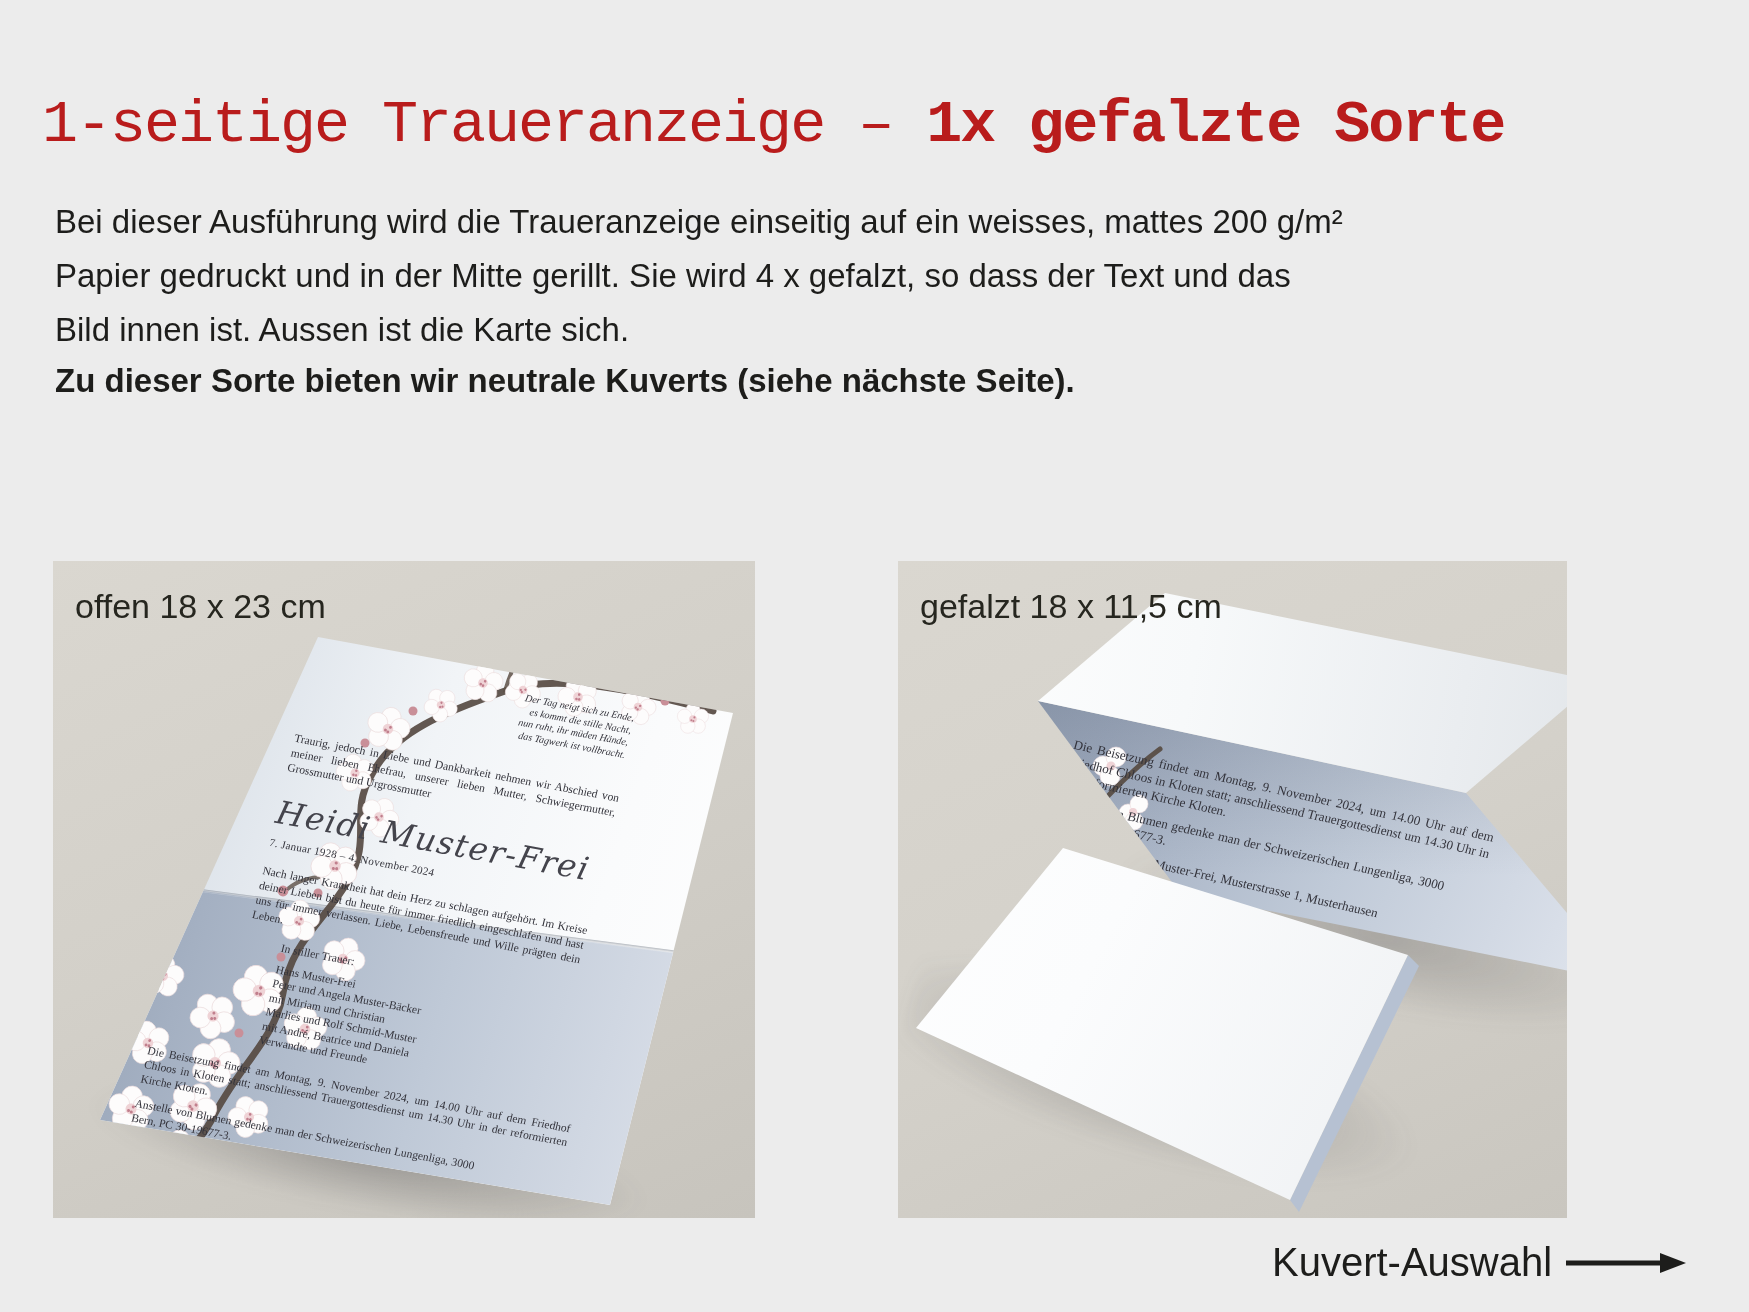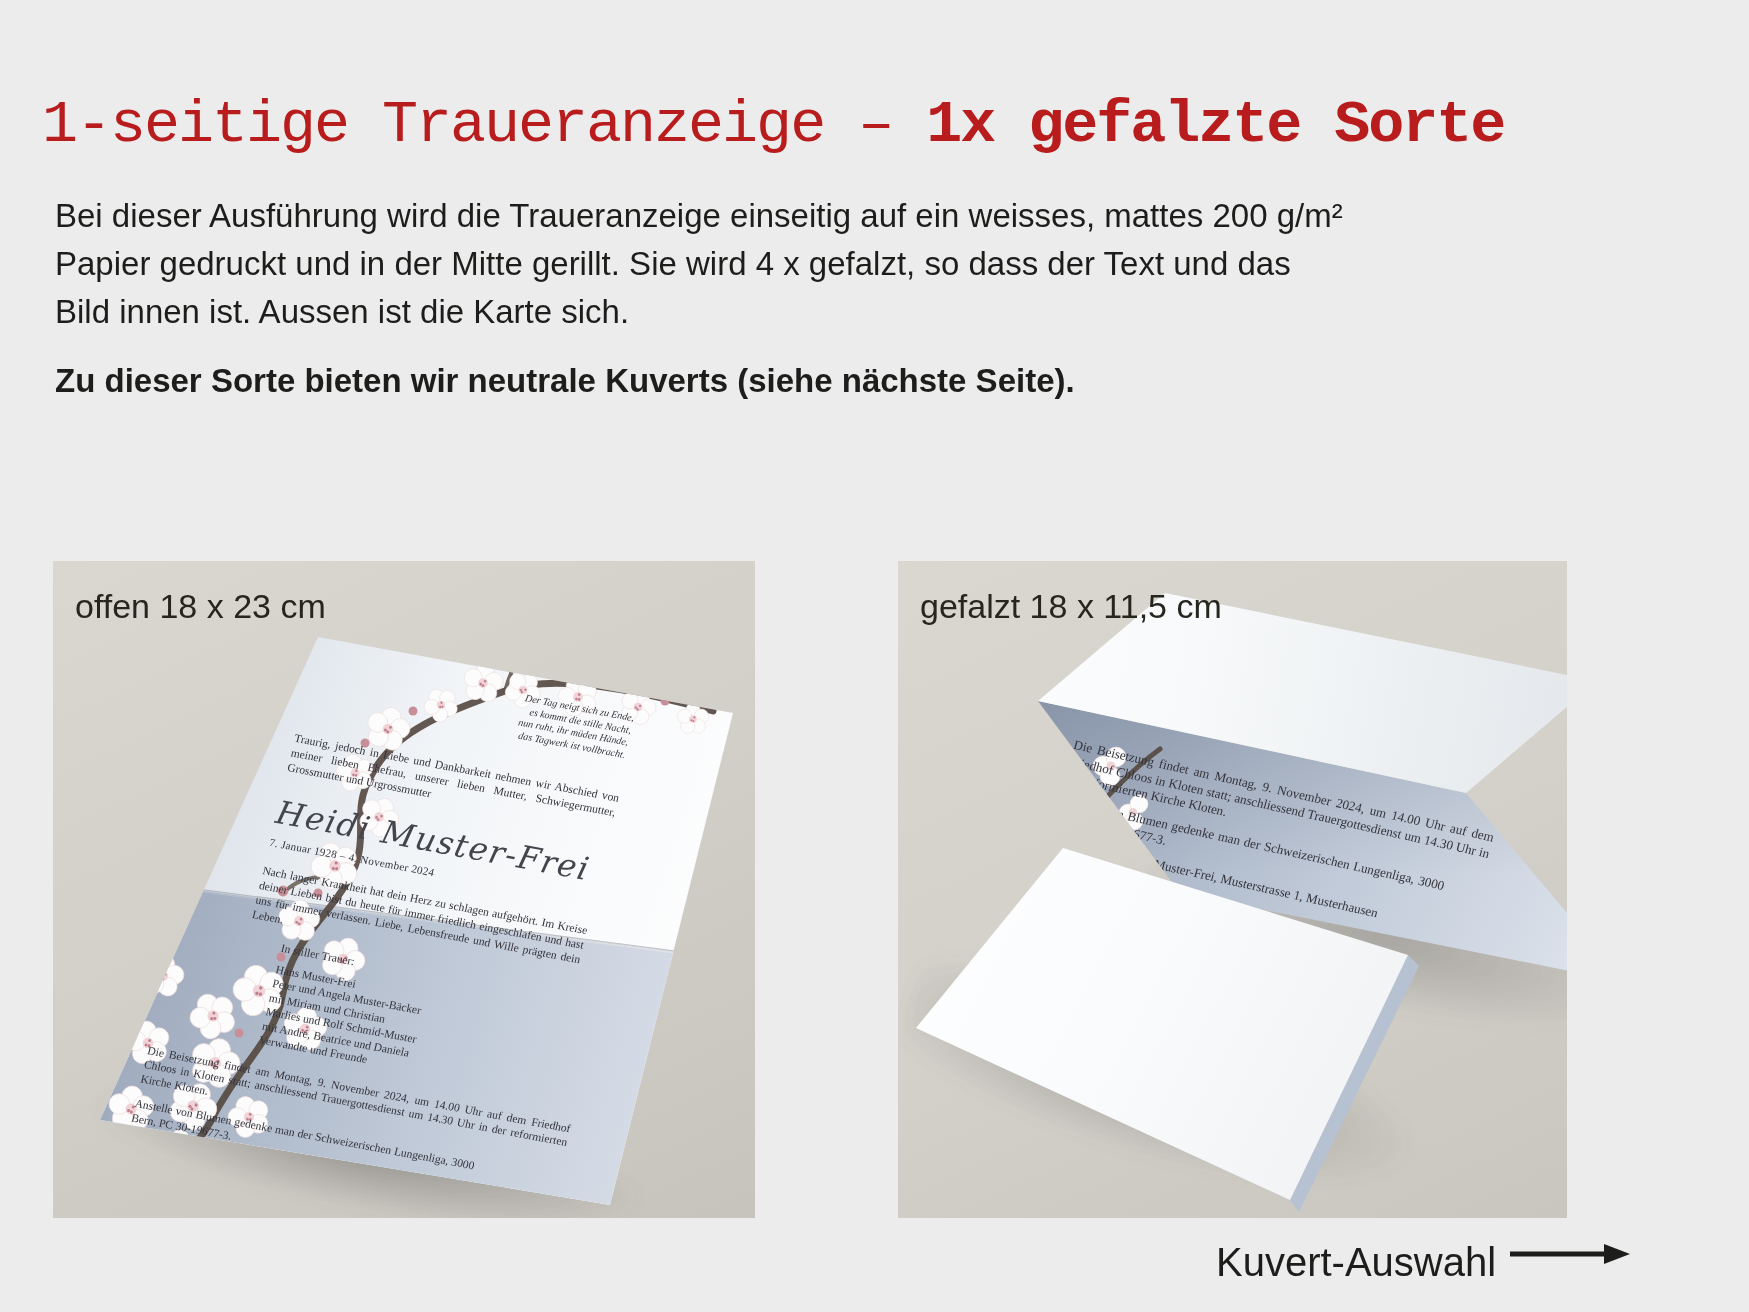--- a/index.html
+++ b/index.html
@@ -10,21 +10,21 @@
   }
   
   .page-title{
     position:absolute;left:42px;top:52px;white-space:nowrap;
     font-family:Liberation Mono, monospace;font-size:60px;line-height:1.1;
     letter-spacing:-2px;color:#b91c1c;
   }
   .page-title .seg-reg{font-weight:400;}
   .page-title .seg-bold{font-weight:700;}
   .body-par{position:absolute;left:55px;top:192px;font-size:33px;line-height:48px;color:#1d1d1b;}
-  .body-par span{display:block;}
+  .body-par span{display:block;margin-top:6px;}
   .note-line{position:absolute;left:55px;top:362px;font-size:33px;font-weight:700;margin:0;}
   
   .panel{position:absolute;top:561px;height:657px;overflow:hidden;}
   .panel-left{left:53px;width:702px;background:linear-gradient(155deg,#dad7d0 0%,#d3d0c9 45%,#c7c4bd 100%);}
   .panel-right{left:898px;width:669px;background:linear-gradient(155deg,#dad7d0 0%,#d4d1ca 50%,#c9c6bf 100%);}
   .panel-label{position:absolute;left:22px;top:26px;font-size:34px;color:#26261f;z-index:9;}
   .pshadow{position:absolute;filter:blur(7px);}
   
   .oc-page-shadow{left:30px;top:535px;width:570px;height:115px;transform:rotate(10deg);
     background:radial-gradient(ellipse at 50% 50%,rgba(40,40,45,.32),rgba(40,40,45,0) 70%);}
@@ -74,21 +74,21 @@
     background:linear-gradient(170deg,rgba(120,130,145,0) 72%,rgba(120,130,145,.30) 100%),
                linear-gradient(100deg,#ffffff 0%,#f7f9fa 40%,#eaedf0 75%,#e0e4e8 100%);}
   .closed-shadow{left:0px;top:430px;width:540px;height:175px;transform:rotate(17deg);z-index:4;
     background:radial-gradient(ellipse at 45% 50%,rgba(45,45,50,.30),rgba(45,45,50,0) 68%);}
   .closed-sliver{position:absolute;inset:0;z-index:5;
     clip-path:polygon(510px 394px,521px 405px,401px 651px,392px 639px);background:#b6c1d2;}
   .closed-card{position:absolute;inset:0;z-index:6;
     clip-path:polygon(165px 287px,510px 394px,392px 639px,18px 467px);
     background:linear-gradient(118deg,#ffffff 0%,#fbfcfd 40%,#f1f3f5 75%,#e9ebee 100%);}
   
-  .footer{position:absolute;left:1216px;top:1240px;display:flex;gap:12px;
+  .footer{position:absolute;left:1272px;top:1240px;display:flex;align-items:center;gap:12px;
     color:#1d1d1b;cursor:pointer;}
   .footer-label{font-size:40px;}
   .arrow-svg{display:block;}
 </style>
 </head>
 <body>
 
 <h1 class="page-title"><span class="seg-reg">1-seitige Traueranzeige – </span><span class="seg-bold">1x gefalzte Sorte</span></h1>
 
 <div class="body-par">

